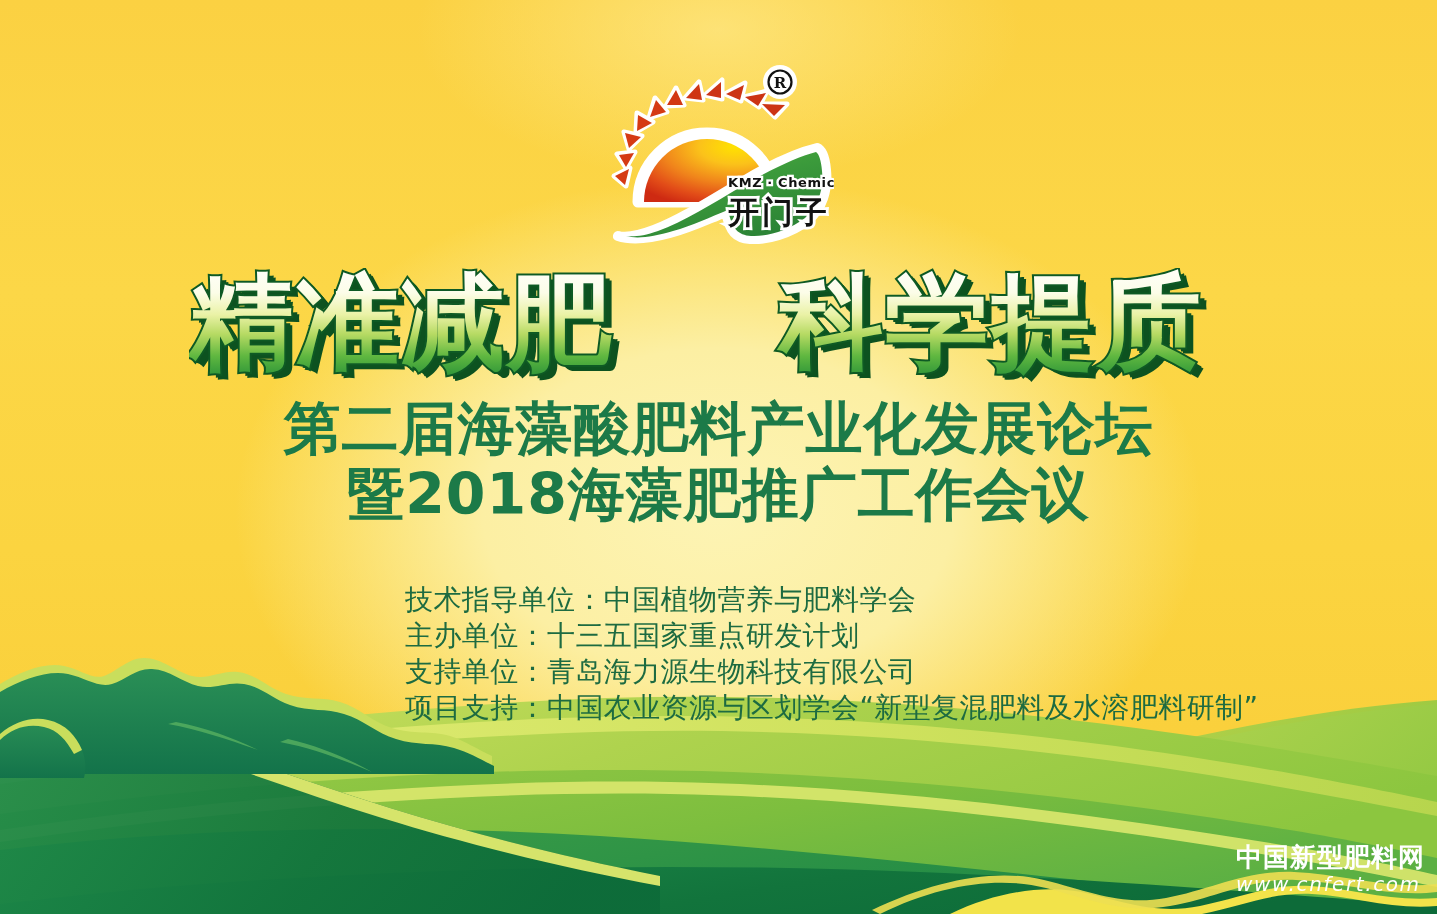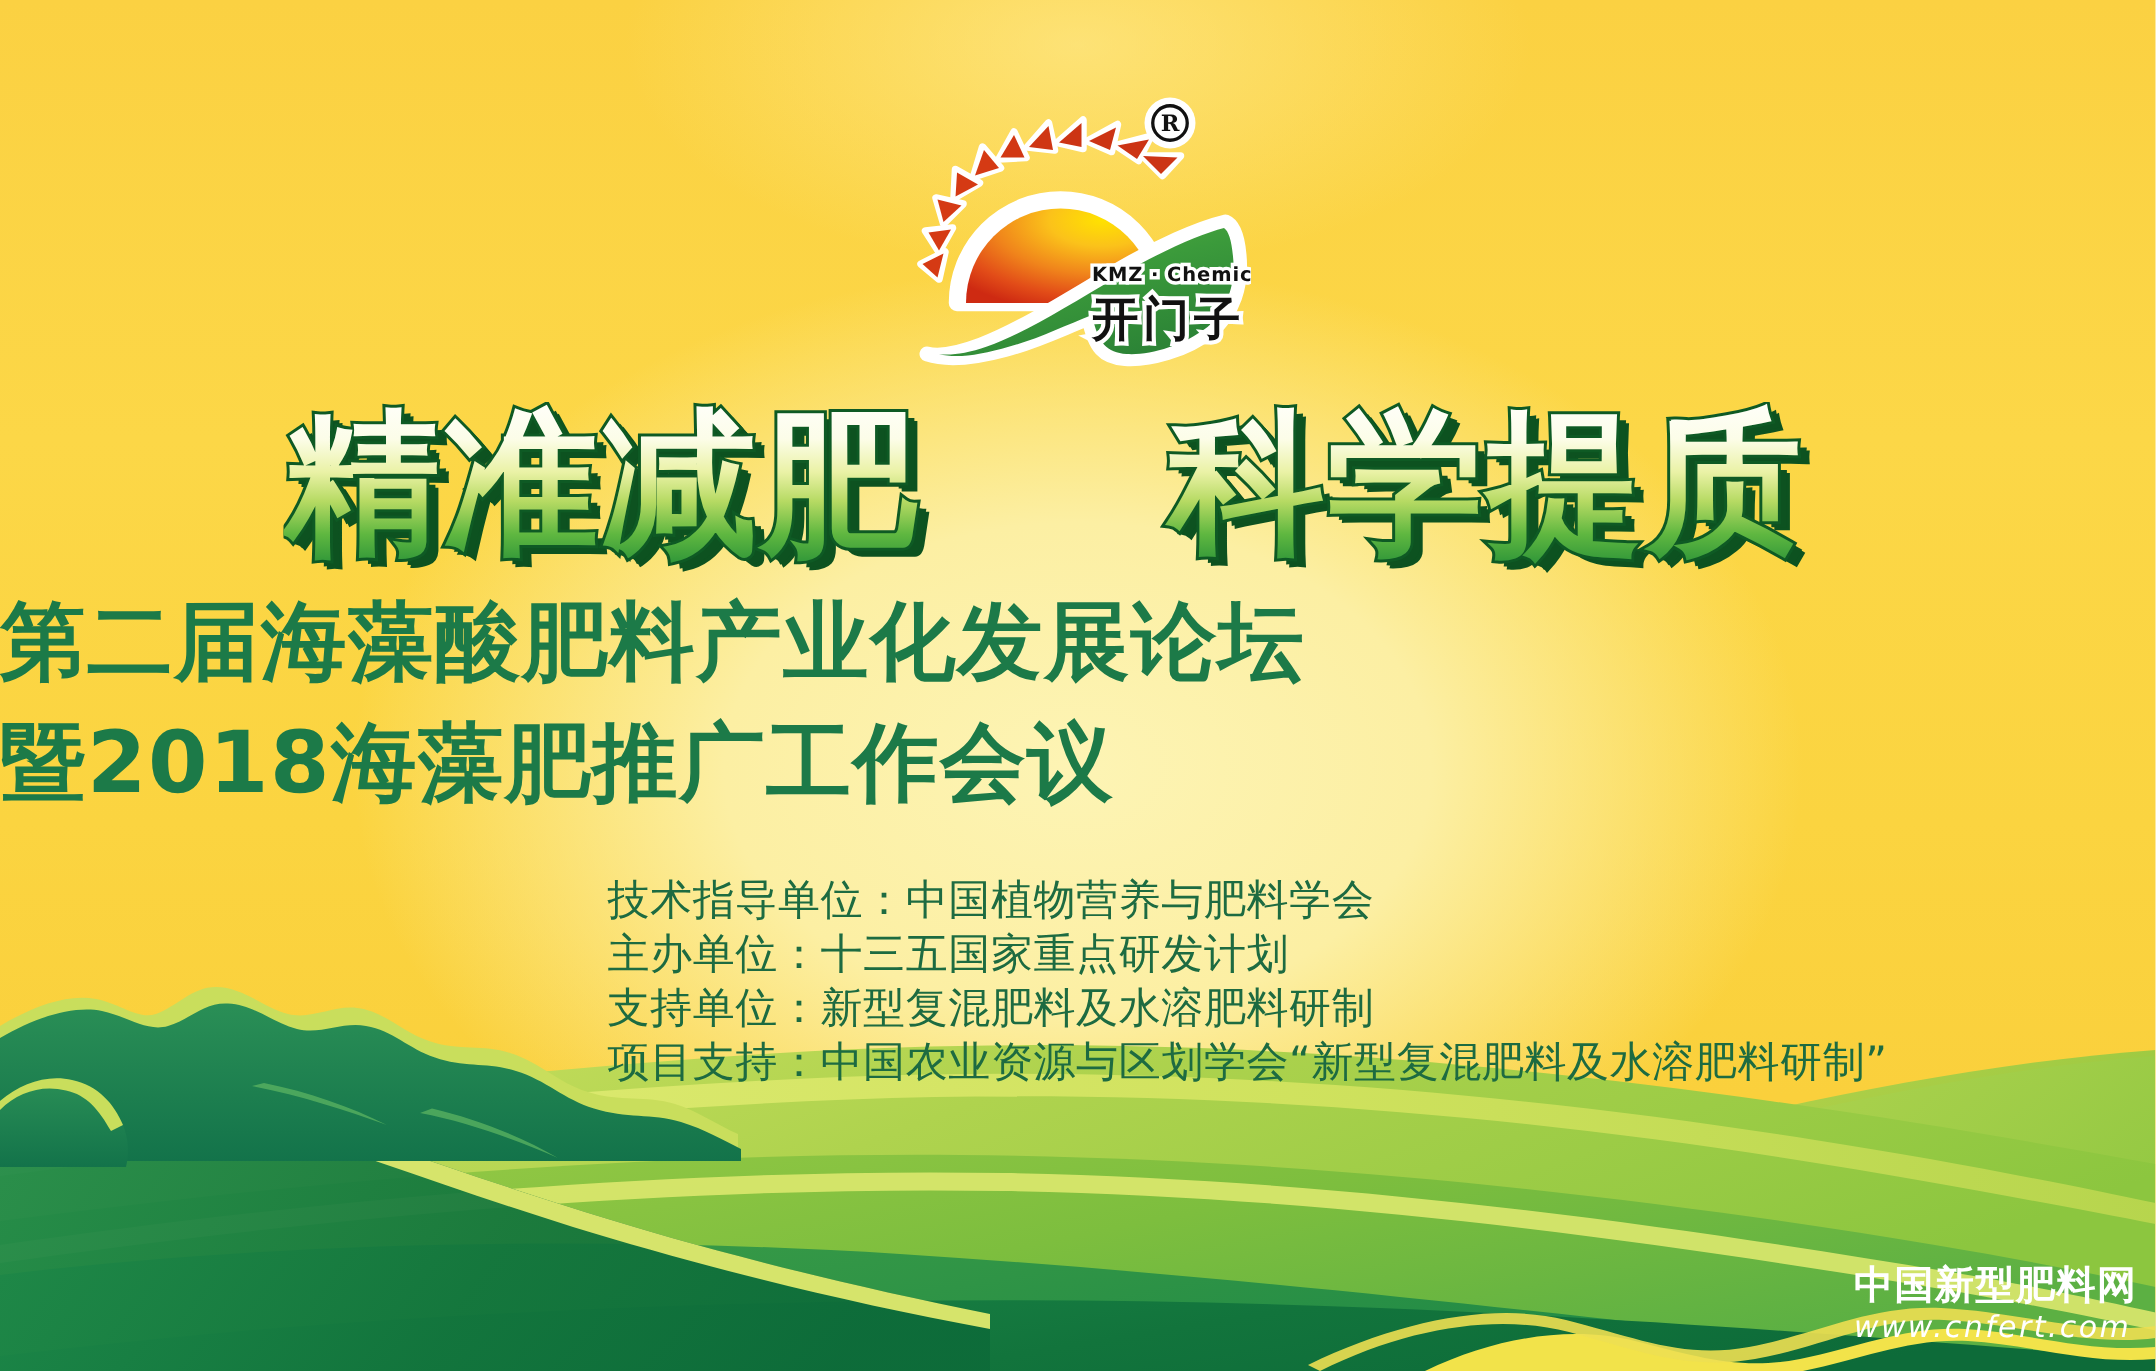--- a/index.html
+++ b/index.html
@@ -60,31 +60,32 @@
     text-align: center;
     height: 120px;
   }
   .headline-svg { display: block; margin: 0 auto; }
 
   
   .subtitle {
     position: absolute;
     left: 0; right: 0;
     top: 398px;
+    text-align: center;
   }
   .sub-line {
     font-family: "DejaVu Sans", "Liberation Sans", sans-serif;
     font-weight: bold;
     color: #1C7A48;
     letter-spacing: 1px;
     line-height: 1.06;
     white-space: nowrap;
   }
   .sub-line-1 { font-size: 57px; }
-  .sub-line-2 { font-size: 57px; margin-top: 21px; }
+  .sub-line-2 { font-size: 57px; margin-top: 6px; }
 
   
   .info {
     position: absolute;
     left: 405px;
     top: 586px;
     width: 720px;
   }
   .info-line {
     font-family: "DejaVu Sans", "Liberation Sans", sans-serif;
@@ -287,21 +288,21 @@
   </div>
 
   <div class="subtitle">
     <div class="sub-line sub-line-1">第二届海藻酸肥料产业化发展论坛</div>
     <div class="sub-line sub-line-2">暨2018海藻肥推广工作会议</div>
   </div>
 
   <div class="info">
     <div class="info-line">技术指导单位：中国植物营养与肥料学会</div>
     <div class="info-line">主办单位：十三五国家重点研发计划</div>
-    <div class="info-line">支持单位：新型复混肥料及水溶肥料研制</div>
+    <div class="info-line">支持单位：青岛海力源生物科技有限公司</div>
     <div class="info-line">项目支持：中国农业资源与区划学会“新型复混肥料及水溶肥料研制”</div>
   </div>
 
   <div class="watermark">
     <div class="wm-cn">中国新型肥料网</div>
     <div class="wm-url">www.cnfert.com</div>
   </div>
 
 </div>
 

